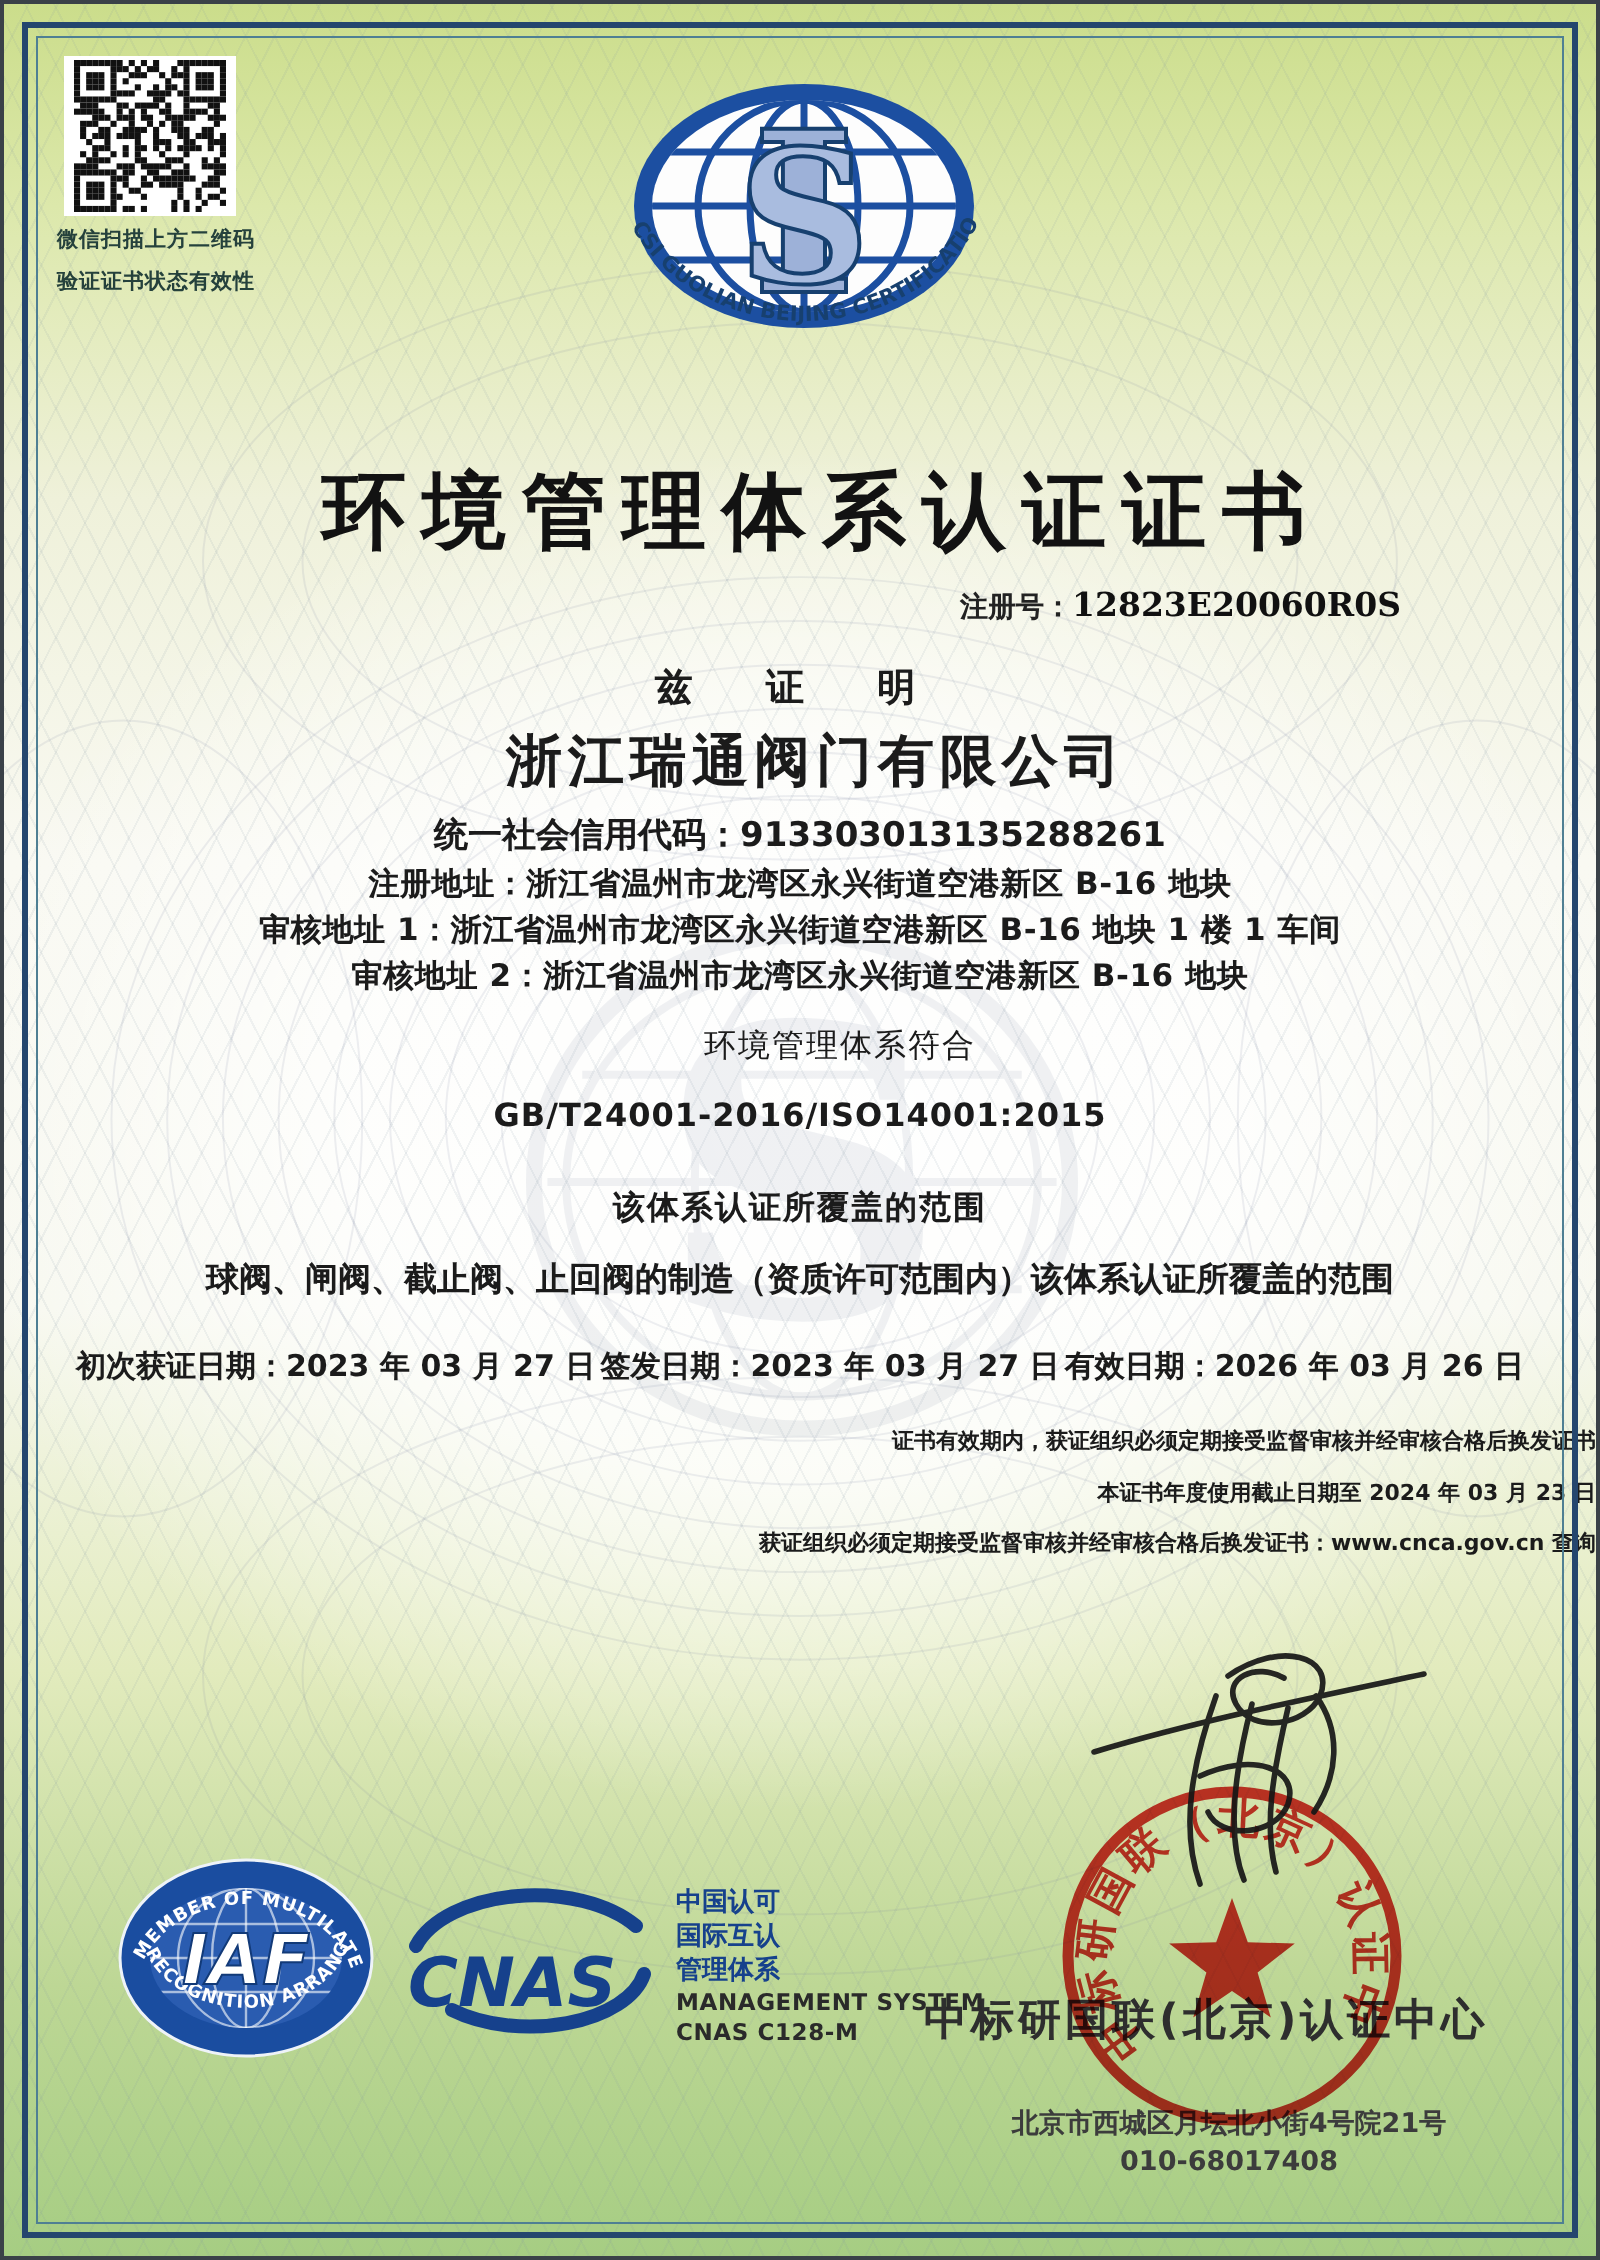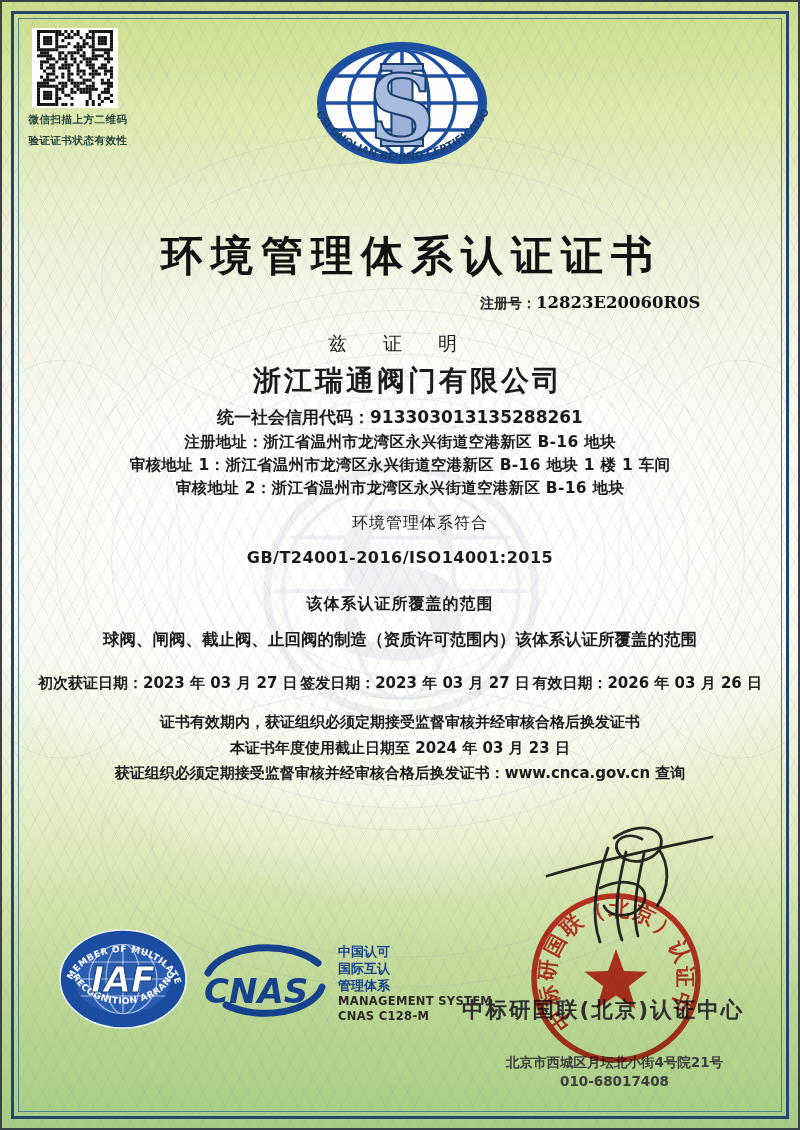--- a/index.html
+++ b/index.html
@@ -27,30 +27,30 @@
   
   .qr-box{left:30px;top:26px;width:86px;height:80px;background:#fff;padding:2px;box-sizing:border-box;z-index:2;}
   .qr-cap{left:14px;width:124px;text-align:center;font-size:10.5px;font-weight:700;color:#25413c;z-index:2;letter-spacing:.5px;}
   
   .logo-wrap{left:293px;top:38px;width:214px;height:164px;z-index:2;}
   .title{top:226px;font-size:42px;font-weight:700;letter-spacing:8px;color:#121212;z-index:2;padding-left:22px;}
   .reg-line{left:478px;top:291px;z-index:2;white-space:nowrap;}
   .reg-label{font-size:14px;font-weight:700;color:#222;}
   .reg-no{font-size:16.5px;font-weight:700;font-family:"DejaVu Serif","Liberation Serif",serif;color:#111;}
   
-  .certify{top:329px;font-size:19px;font-weight:400;letter-spacing:15px;z-index:2;}
+  .certify{top:329px;font-size:19px;font-weight:700;letter-spacing:15px;z-index:2;}
   .company{top:360px;font-size:28px;font-weight:700;letter-spacing:3px;z-index:2;padding-left:16px;}
   .credit{top:404px;font-size:17px;font-weight:700;z-index:2;}
   .addr{font-size:15.5px;font-weight:700;z-index:2;letter-spacing:.3px;}
   .conform{top:511px;font-size:16px;font-weight:400;z-index:2;letter-spacing:1px;padding-left:40px;}
   .standard{top:546px;font-size:16px;font-weight:700;z-index:2;letter-spacing:.5px;}
   .scope-head{top:592px;font-size:16px;font-weight:700;z-index:2;letter-spacing:1px;}
   .scope{top:627px;font-size:16.5px;font-weight:700;z-index:2;}
   .dates-row{left:36px;right:36px;top:672px;display:flex;justify-content:space-between;font-size:15px;font-weight:700;z-index:2;white-space:nowrap;}
-  .note{font-size:15px;font-weight:700;z-index:2;}
+  .note{font-size:11px;font-weight:700;z-index:2;text-align:right;}
   
   #signature{left:528px;top:816px;width:192px;height:136px;z-index:4;}
   #stamp{left:524px;top:884px;width:180px;height:180px;z-index:3;mix-blend-mode:multiply;opacity:.92;}
   .issuer-name{left:460px;top:993px;width:332px;font-size:21.5px;font-weight:700;letter-spacing:2px;color:#2e2e2e;z-index:2;white-space:nowrap;}
   #iaf{left:56px;top:927px;width:130px;height:101px;z-index:2;}
   #cnas{left:194px;top:937px;width:134px;height:86px;z-index:2;}
   .cnas-text{left:336px;top:941px;z-index:2;line-height:17px;}
   .cnas-cn{font-size:13px;font-weight:700;color:var(--cnas_blue);}
   .cnas-en{font-size:11.5px;font-weight:700;color:#2a2a2a;line-height:15px;letter-spacing:.3px;}
   .issuer-addr{left:450px;top:1051px;width:325px;text-align:center;font-size:13.5px;font-weight:700;color:#3c3c3c;z-index:2;line-height:19px;}

